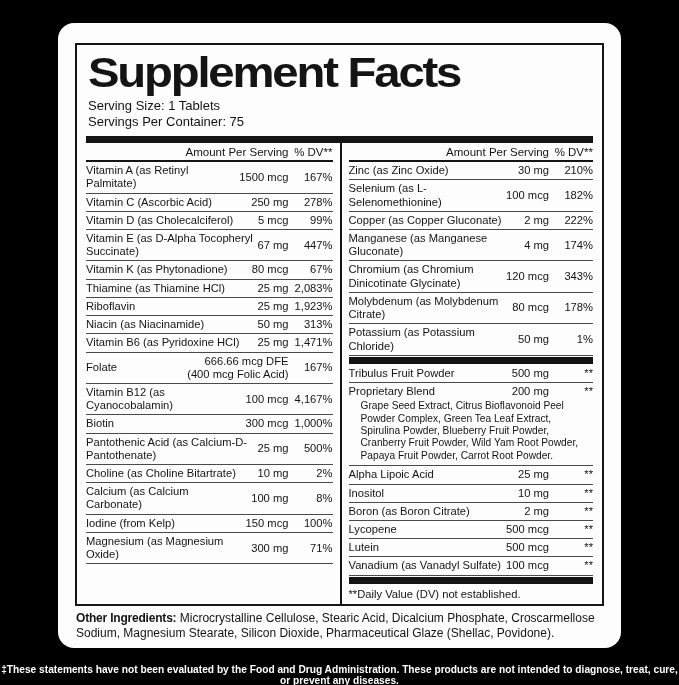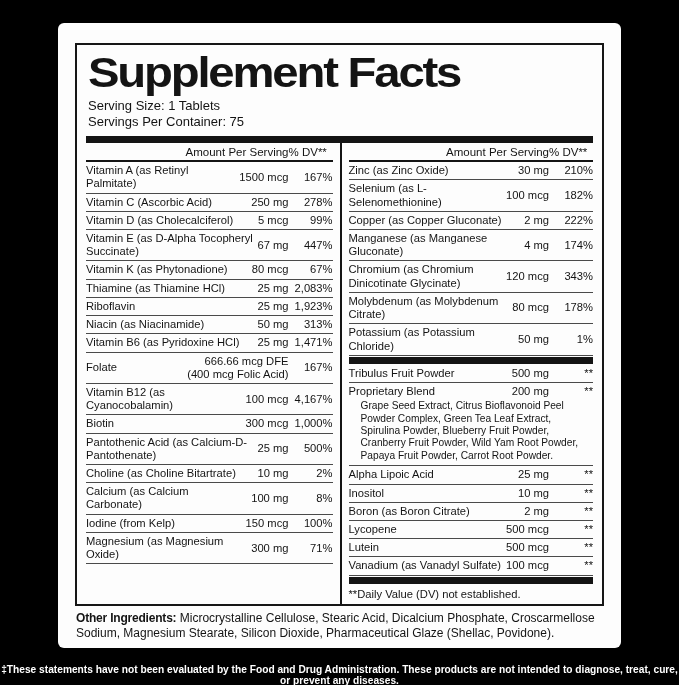--- a/index.html
+++ b/index.html
@@ -2,21 +2,21 @@
 <html><head>
 <meta charset="utf-8">
 <style>
   html,body{margin:0;padding:0;}
   body{
     width:679px;height:685px;background:#000;position:relative;overflow:hidden;
     font-family:"Liberation Sans", sans-serif;color:#141414;
   }
   .panel{
     position:absolute;left:58px;top:23px;width:563px;height:625px;
-    background:#fdfdfd;border-radius:6px;box-sizing:border-box;
+    background:#fdfdfd;border-radius:16px;box-sizing:border-box;
     padding:20px 17px 0;overflow:hidden;
   }
   .inner{
     border:2px solid #161616;box-sizing:border-box;width:529px;
     padding:0 9px;
   }
   .sf-title{
     font-weight:bold;font-size:43px;letter-spacing:-2px;line-height:1.02;
     transform:scaleX(1.1);transform-origin:left center;margin:6px 2px 3px;white-space:nowrap;
   }
@@ -24,21 +24,21 @@
   .thickbar{height:7px;background:#141414;}
   .tbl{display:flex;}
   .col{width:50%;box-sizing:border-box;}
   .col-left{padding-right:7px;}
   .col-right{border-left:2px solid #141414;padding-left:7px;}
   .thead{
     display:flex;align-items:flex-end;padding:3px 0 2px;border-bottom:2.5px solid #141414;
     font-size:11.5px;
   }
   .thead .sp{flex:1;}
-  .h-dv{width:44px;white-space:nowrap;}
+  .h-dv{width:44px;text-align:right;white-space:nowrap;}
   .row-block{border-bottom:1px solid #4a4a4a;}
   .rowline{display:flex;align-items:center;padding:2px 0;font-size:11.2px;line-height:1.18;}
   .rname{flex:1;padding-right:4px;}
   .ramt{text-align:right;white-space:nowrap;}
   .rdv{width:44px;text-align:right;white-space:nowrap;}
   .rsub{font-size:10.2px;line-height:1.22;padding:0 0 3px 12px;}
   .tbar{height:7px;background:#141414;margin:1px 0;}
   .tnote{font-size:11.2px;padding:3px 0 4px;}
   .other-ing{font-size:12px;line-height:1.26;margin:5px 1px 5px;}
   .other-ing b{letter-spacing:-0.2px;}

